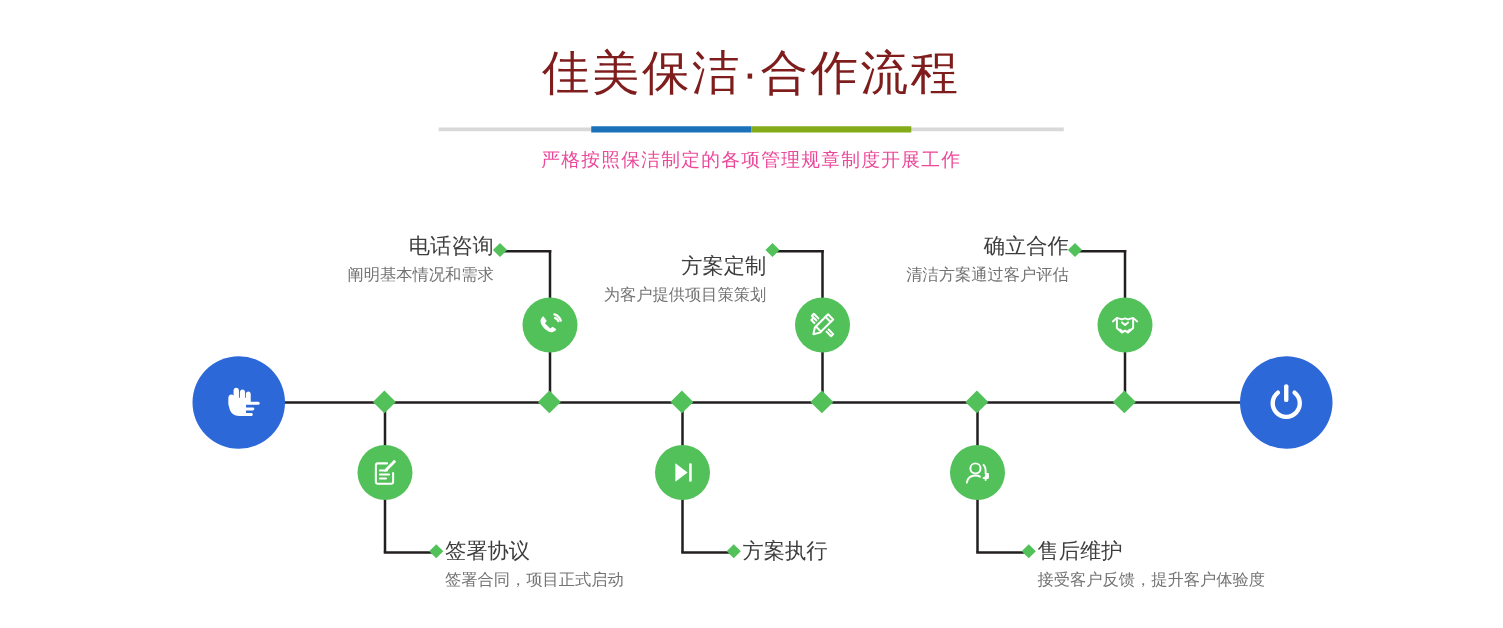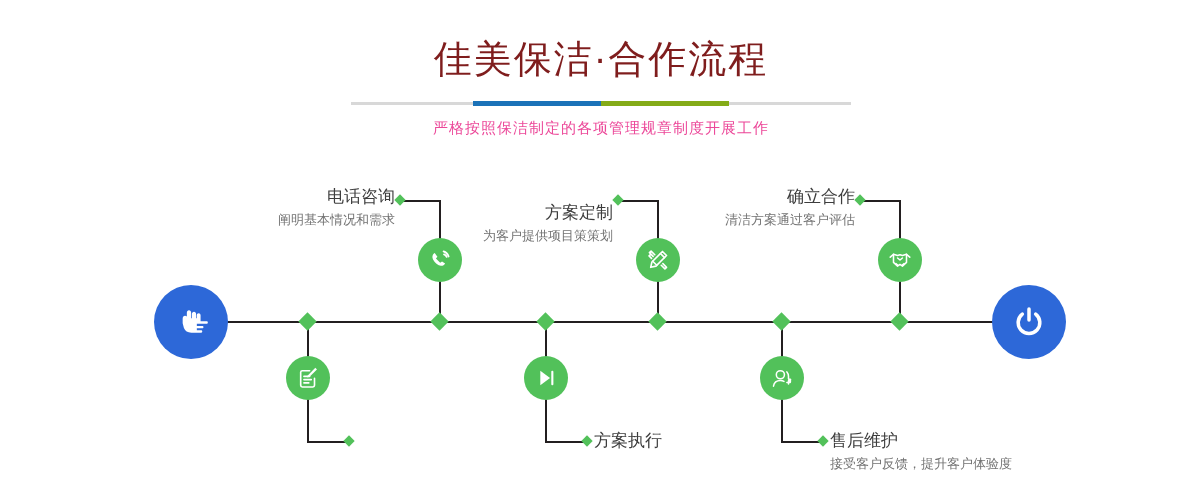--- a/index.html
+++ b/index.html
@@ -122,20 +122,24 @@
     <div class="diamond" style="left:301px;top:315px;"></div>
     <div class="node" style="left:286px;top:356px;">
       <span>
         <svg width="26" height="26" viewBox="0 0 32 32" fill="none" stroke="#ffffff" stroke-width="2" stroke-linecap="round">
           <path d="M24 16.5V25a2 2 0 0 1-2 2H9a2 2 0 0 1-2-2V9a2 2 0 0 1 2-2h9"></path>
           <path d="M11 14h7M11 18h9M11 22h6"></path>
           <path d="M27 5.5l-2-2-9 9-.8 2.8 2.8-.8z" fill="#ffffff" stroke="none"></path>
         </svg>
       </span>
     </div>
+    <div class="lbl left" style="left:356px;top:430px;width:300px;">
+      <div class="t">签署协议</div>
+      <div class="d">签署合同，项目正式启动</div>
+    </div>
 
     <div class="vline" style="left:657px;top:200px;height:122px;"></div>
     <div class="hstub" style="left:618px;top:200px;width:41px;"></div>
     <div class="diamond sm" style="left:614px;top:196px;"></div>
     <div class="diamond" style="left:651px;top:315px;"></div>
     <div class="node" style="left:636px;top:238px;">
       <span>
         <svg width="26" height="26" viewBox="0 0 32 32" fill="none" stroke="#ffffff" stroke-width="2" stroke-linecap="round" stroke-linejoin="round">
           <path d="M21.5 5.5l5 5-13 13-6.5 1.5 1.5-6.5z"></path>
           <path d="M19 8l5 5"></path>

